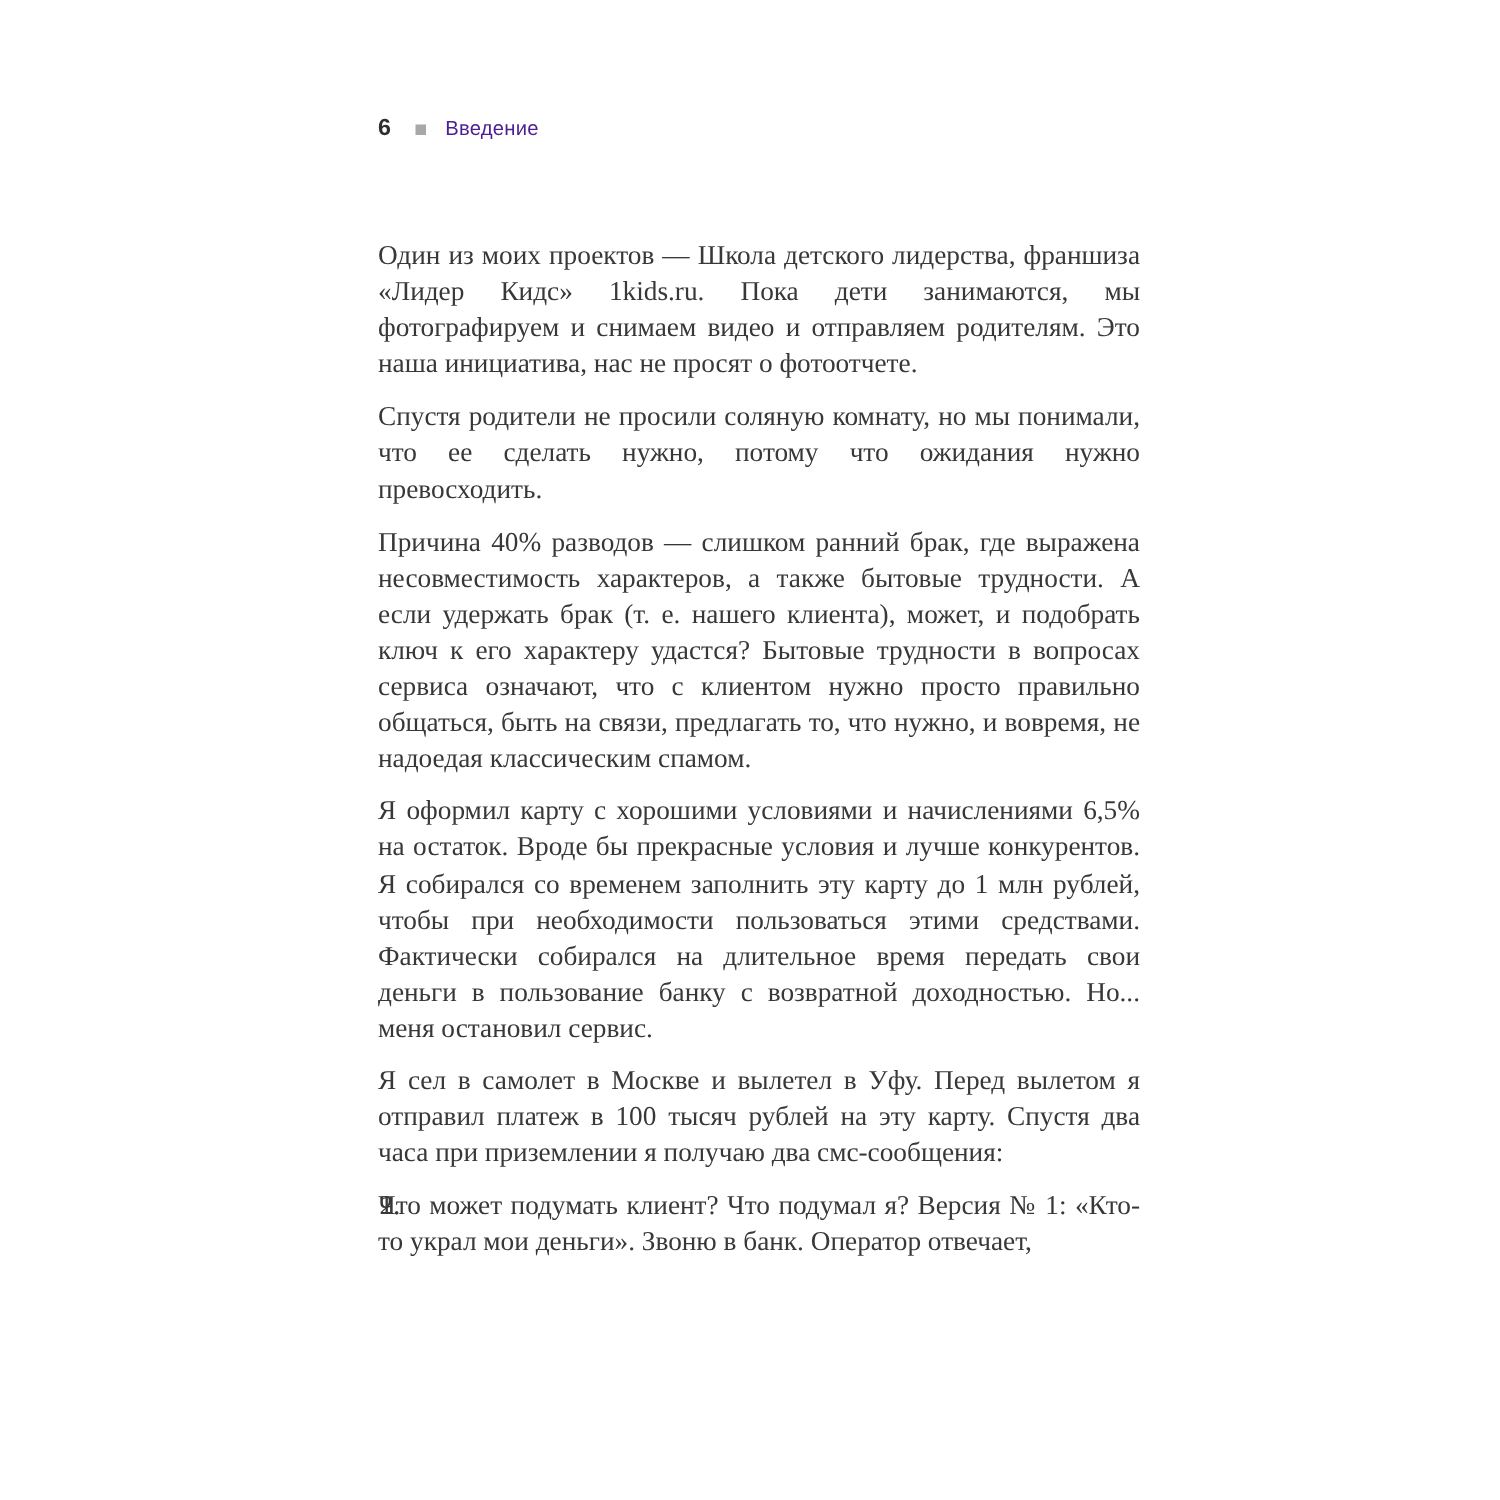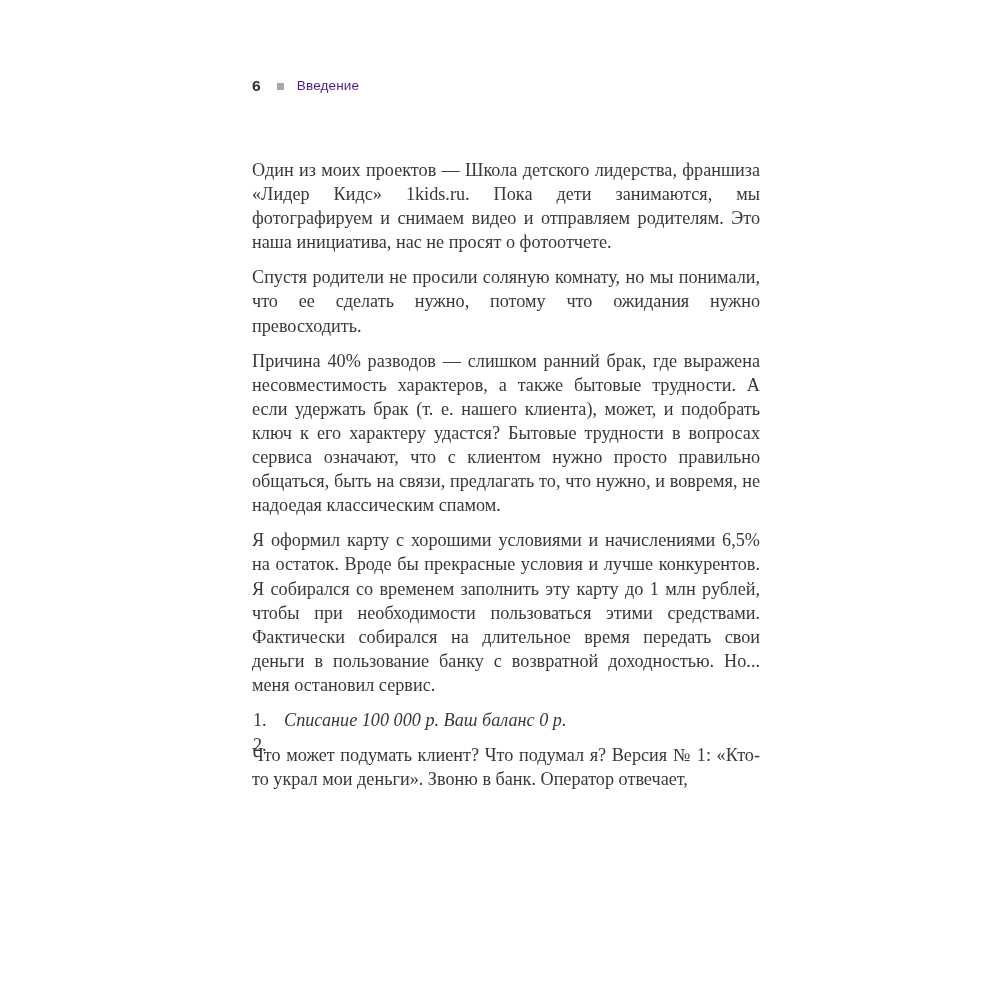--- a/index.html
+++ b/index.html
@@ -114,25 +114,25 @@
     <span class="head-square"></span>
     <span class="head-title">Введение</span>
   </div>
 
   <div class="text-block">
 
     <p class="para">Один из моих проектов — Школа детского лидерства, франшиза «Лидер Кидс» 1kids.ru. Пока дети занимаются, мы фотографируем и снимаем видео и отправляем родителям. Это наша инициатива, нас не просят о фотоотчете.</p>
     <p class="para">Спустя родители не просили соляную комнату, но мы понимали, что ее сделать нужно, потому что ожидания нужно превосходить.</p>
     <p class="para">Причина 40% разводов — слишком ранний брак, где выражена несовместимость характеров, а также бытовые трудности. А если удержать брак (т. е. нашего клиента), может, и подобрать ключ к его характеру удастся? Бытовые трудности в вопросах сервиса означают, что с клиентом нужно просто правильно общаться, быть на связи, предлагать то, что нужно, и вовремя, не надоедая классическим спамом.</p>
     <p class="para">Я оформил карту с хорошими условиями и начислениями 6,5% на остаток. Вроде бы прекрасные условия и лучше конкурентов. Я собирался со временем заполнить эту карту до 1 млн рублей, чтобы при необходимости пользоваться этими средствами. Фактически собирался на длительное время передать свои деньги в пользование банку с возвратной доходностью. Но... меня остановил сервис.</p>
+    <p class="para">Я сел в самолет в Москве и вылетел в Уфу. Перед вылетом я отправил платеж в 100 тысяч рублей на эту карту. Спустя два часа при приземлении я получаю два смс-сообщения:</p>
 
     <ol class="sms-list">
       <li>
         <span class="marker">1.</span>
-        <span>Списание 100 000 р. Ваш баланс 0 р.</span>
       </li>
       <li>
         <span class="marker">2.</span>
       </li>
     </ol>
 
     <p class="para">Что может подумать клиент? Что подумал я? Версия № 1: «Кто-то украл мои деньги». Звоню в банк. Оператор отвечает,</p>
 
   </div>
 </div>

